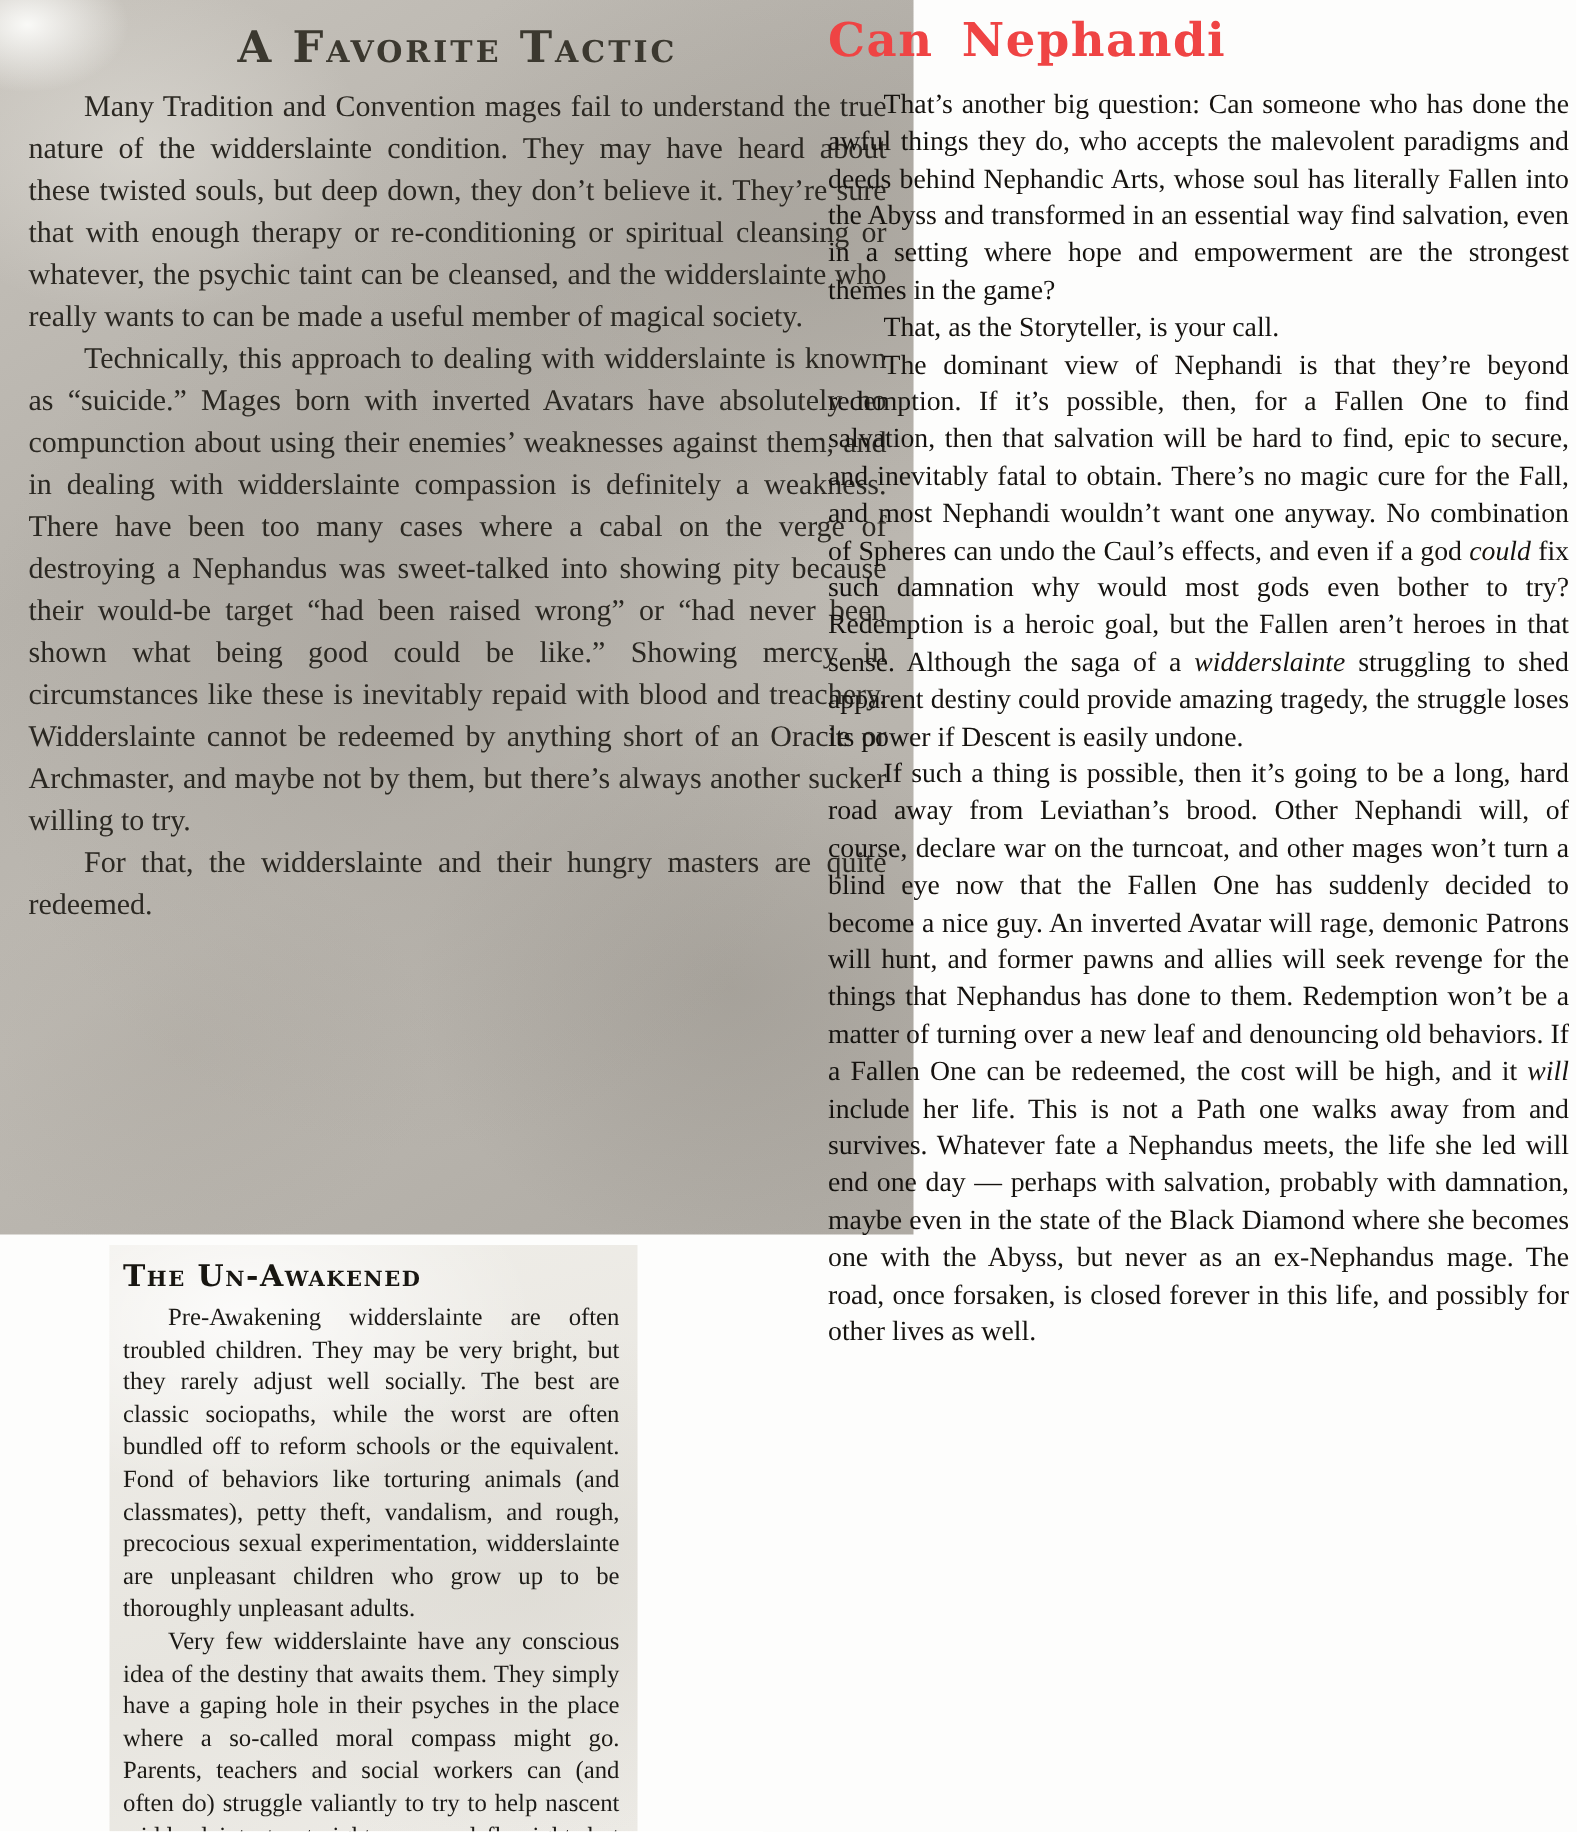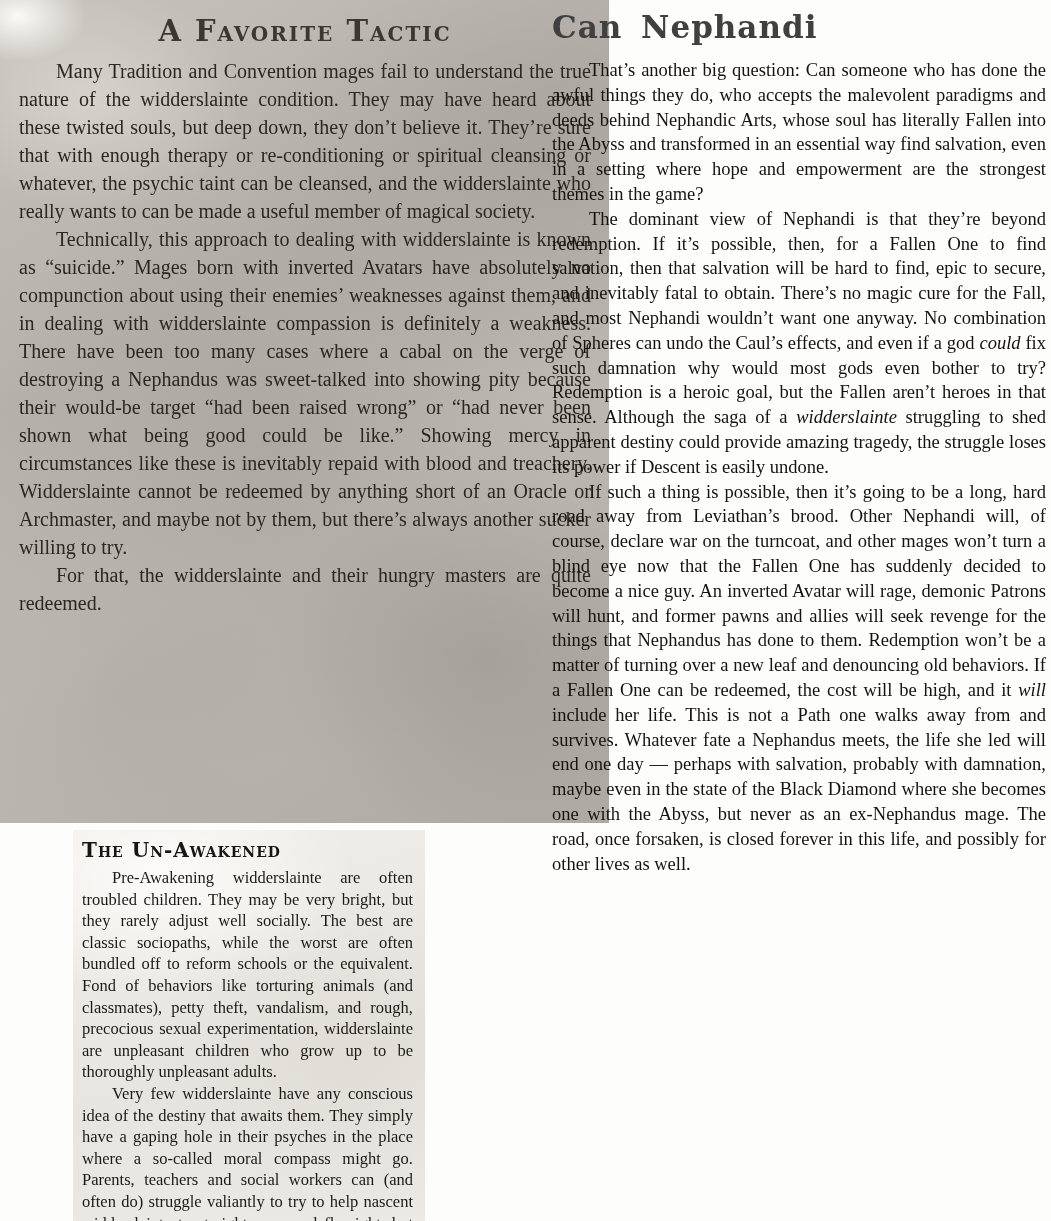--- a/index.html
+++ b/index.html
@@ -86,21 +86,21 @@
     width:494px;
     color:#16130f;
   }
   .article-title {
     font-family:"DejaVu Serif", serif;
     font-weight:700;
     font-size:31px;
     line-height:39px;
     letter-spacing:1px;
     word-spacing:7px;
-    color:#404040;
+    color:#ef4444;
     margin-bottom:11px;
   }
   .article-title .title-line { display:block; }
   .article p {
     font-size:18.5px;
     line-height:24.8px;
     text-align:justify;
     text-indent:37px;
     hyphens:auto;
   }
@@ -122,17 +122,18 @@
     <h3 class="unawakened-title">The Un-Awakened</h3>
     <p>Pre-Awakening widderslainte are often troubled children. They may be very bright, but they rarely adjust well socially. The best are classic sociopaths, while the worst are often bundled off to reform schools or the equivalent. Fond of behaviors like torturing animals (and classmates), petty theft, vandalism, and rough, precocious sexual experimentation, widderslainte are unpleasant children who grow up to be thoroughly unpleasant adults.</p>
     <p>Very few widderslainte have any conscious idea of the destiny that awaits them. They simply have a gaping hole in their psyches in the place where a so-called moral compass might go. Parents, teachers and social workers can (and often do) struggle valiantly to try to help nascent widderslainte to straighten up and fly right, but it’s impossible. From birth — and possibly earlier than that — the tainted Avatar is already at work.</p>
   </section>
 
   <article class="article">
     <h1 class="article-title">
       <span class="title-line">Can Nephandi</span>
     </h1>
     <p>That’s another big question: Can someone who has done the awful things they do, who accepts the malevolent paradigms and deeds behind Nephandic Arts, whose soul has literally Fallen into the Abyss and transformed in an essential way find salvation, even in a setting where hope and empowerment are the strongest themes in the game?</p>
+    <p>That, as the Storyteller, is your call.</p>
     <p>The dominant view of Nephandi is that they’re beyond redemption. If it’s possible, then, for a Fallen One to find salvation, then that salvation will be hard to find, epic to secure, and inevitably fatal to obtain. There’s no magic cure for the Fall, and most Nephandi wouldn’t want one anyway. No combination of Spheres can undo the Caul’s effects, and even if a god <em>could</em> fix such damnation why would most gods even bother to try? Redemption is a heroic goal, but the Fallen aren’t heroes in that sense. Although the saga of a <em>widderslainte</em> struggling to shed apparent destiny could provide amazing tragedy, the struggle loses its power if Descent is easily undone.</p>
     <p>If such a thing is possible, then it’s going to be a long, hard road away from Leviathan’s brood. Other Nephandi will, of course, declare war on the turncoat, and other mages won’t turn a blind eye now that the Fallen One has suddenly decided to become a nice guy. An inverted Avatar will rage, demonic Patrons will hunt, and former pawns and allies will seek revenge for the things that Nephandus has done to them. Redemption won’t be a matter of turning over a new leaf and denouncing old behaviors. If a Fallen One can be redeemed, the cost will be high, and it <em>will</em> include her life. This is not a Path one walks away from and survives. Whatever fate a Nephandus meets, the life she led will end one day — perhaps with salvation, probably with damnation, maybe even in the state of the Black Diamond where she becomes one with the Abyss, but never as an ex-Nephandus mage. The road, once forsaken, is closed forever in this life, and possibly for other lives as well.</p>
   </article>
 
 </div>
 
 </body></html>

